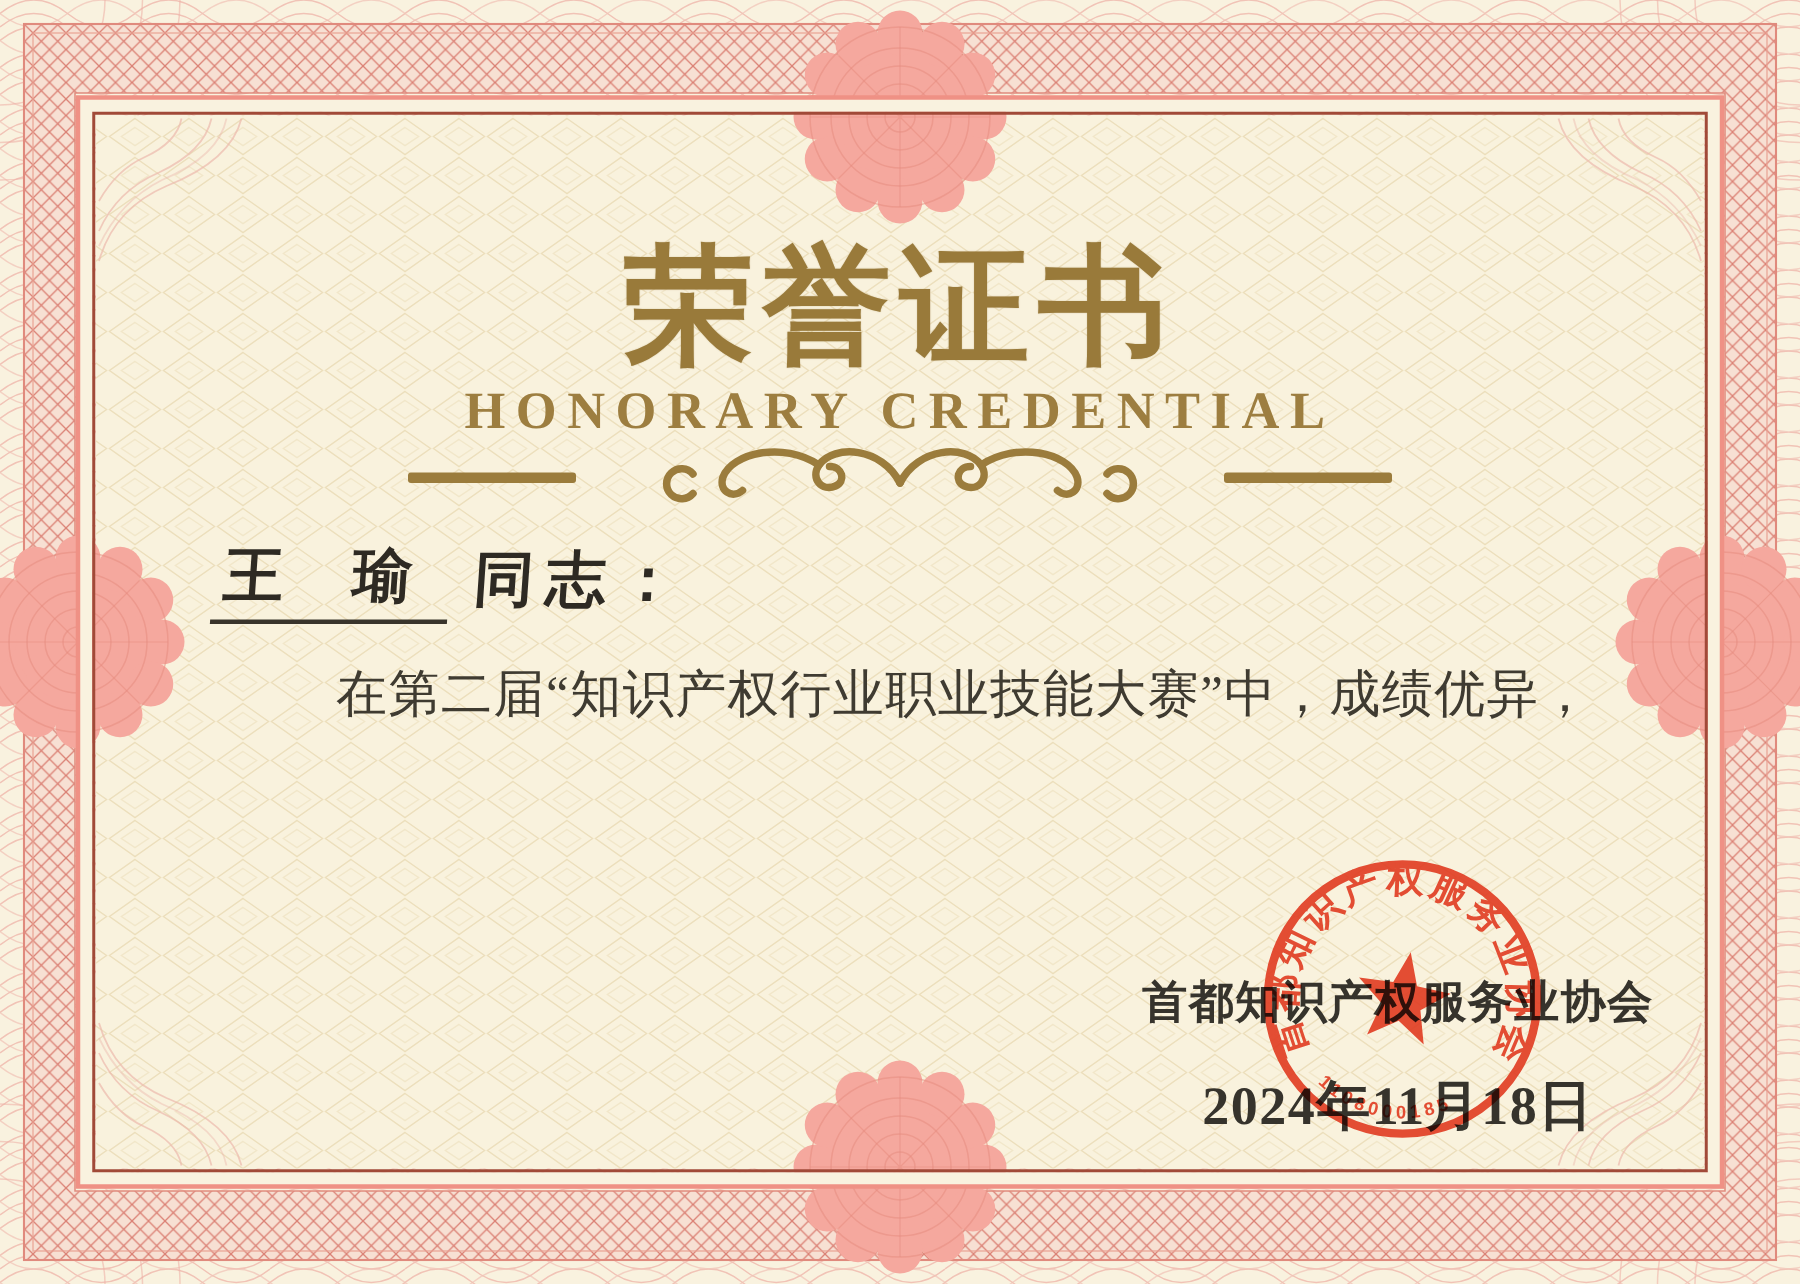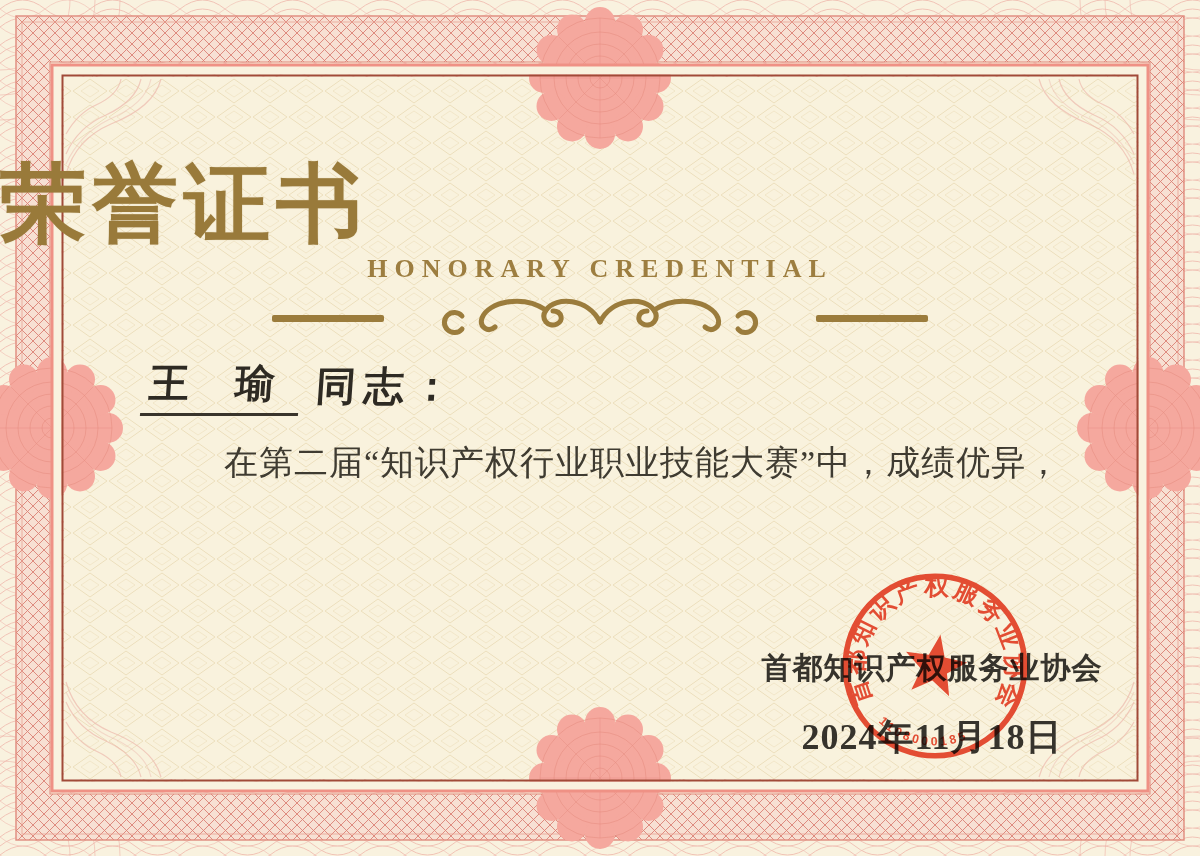--- a/index.html
+++ b/index.html
@@ -5,28 +5,28 @@
   html,body{margin:0;padding:0;}
   body{
     width:1200px;height:856px;position:relative;overflow:hidden;
     background:#f9f2df;
     font-family:"Liberation Serif", serif;
   }
   .abs{position:absolute;}
   
   #text-layer{position:absolute;inset:0;z-index:3;}
   .cert-title{
-    left:0;top:146px;width:1200px;
+    left:0;top:146px;width:1200px;text-align:center;
     font-size:86px;font-weight:bold;letter-spacing:6px;
     color:#997a3a;text-shadow:0 0 1px rgba(140,110,50,.4);
     font-family:"Liberation Serif", serif;
   }
   .cert-subtitle{
     left:0;top:254px;width:1200px;text-align:center;
-    font-size:26px;font-weight:bold;letter-spacing:7px;
+    font-size:35px;font-weight:bold;letter-spacing:7px;
     color:#9d7e40;
   }
   .flourish{left:250px;top:292px;}
   .name-row{
     left:142px;top:356px;display:flex;align-items:flex-end;gap:16px;
     color:#2e2a23;font-size:40px;font-weight:bold;
     transform:skewX(-4deg);
   }
   .name-underlined{
     display:inline-block;min-width:146px;text-align:center;

